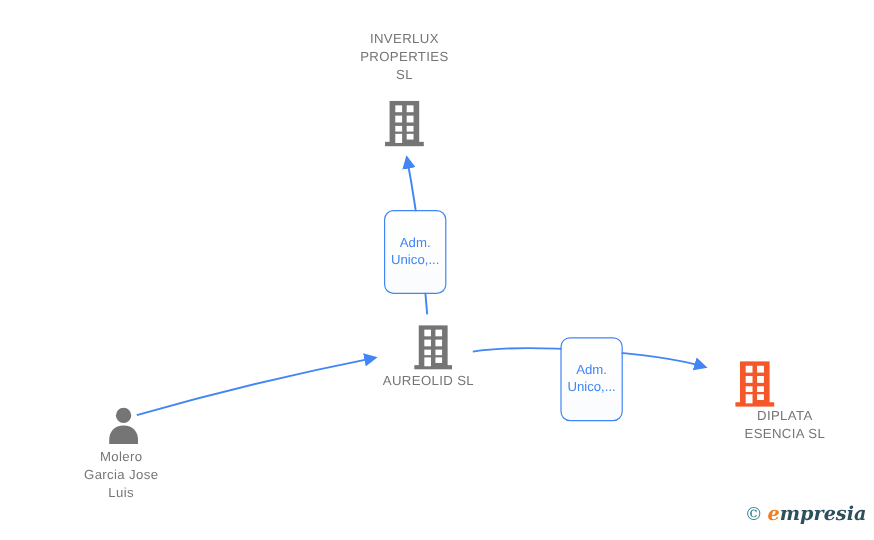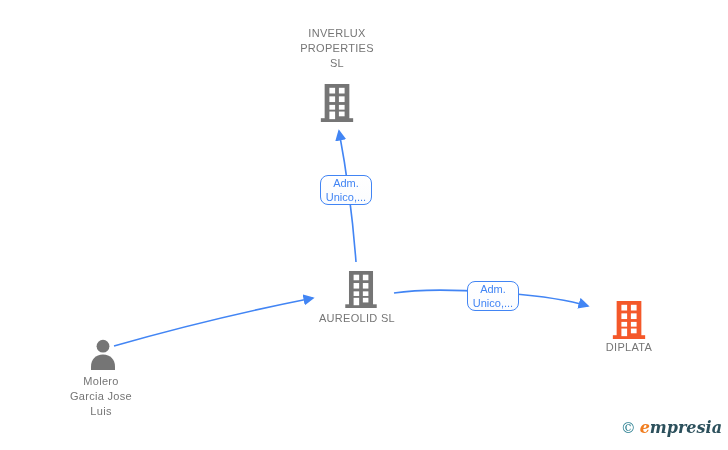--- a/index.html
+++ b/index.html
@@ -11,21 +11,21 @@
   svg.edges{position:absolute;left:0;top:0;}
   .edge-path{fill:none;stroke:var(--blue);stroke-width:1.6;}
   .node-label{
     position:absolute;color:var(--gray);font-size:11px;line-height:15px;
     text-align:center;width:130px;letter-spacing:.3px;
   }
   .edge-label{
     position:absolute;box-sizing:border-box;text-align:center;
     background:linear-gradient(#ffffff,#fbfcfe);
     border:1.5px solid var(--blue);border-radius:8px;
-    color:var(--blue);font-size:11px;line-height:14px;padding:0 4px;
+    color:var(--blue);font-size:11px;line-height:14px;padding:20px 4px;
   }
   .icon{position:absolute;}
   .icon.gray{color:var(--gray);}
   .icon.orange{color:var(--orange);}
   .watermark{
     position:absolute;right:6px;bottom:3px;font-size:16px;
     font-family:"DejaVu Serif","Liberation Serif",serif;font-style:italic;
     white-space:nowrap;
   }
   .watermark .copy{color:#2a7f90;font-style:normal;font-size:15px;margin-right:4px;}
@@ -97,22 +97,23 @@
           <rect x="19" y="4" width="6" height="6"></rect>
         <rect x="9" y="13" width="6" height="6"></rect>
           <rect x="19" y="13" width="6" height="6"></rect>
         <rect x="9" y="22" width="6" height="5"></rect>
           <rect x="19" y="22" width="6" height="5"></rect>
         <rect x="9" y="29" width="6" height="8"></rect>
           <rect x="19" y="29" width="6" height="5"></rect>
       </g>
     </svg>
   </div>
-  <div class="node-label" style="left:564px;top:340px;">
+  <div class="node-label" style="left:589px;top:340px;">
     <div>DIPLATA</div>
+    <div>ESENCIA SL</div>
   </div>
 
   <div class="icon gray" style="left:88px;top:339px;">
     <svg width="30" height="31" viewBox="0 0 30 31">
       <circle cx="15" cy="7.2" r="6.4" fill="currentColor"></circle>
       <path fill="currentColor" d="M15 15.5 C7.5 15.5 3 20.5 3 27.5 L3 31 L27 31 L27 27.5 C27 20.5 22.5 15.5 15 15.5 Z"></path>
     </svg>
   </div>
   <div class="node-label" style="left:36px;top:374px;">
     <div>Molero</div>

